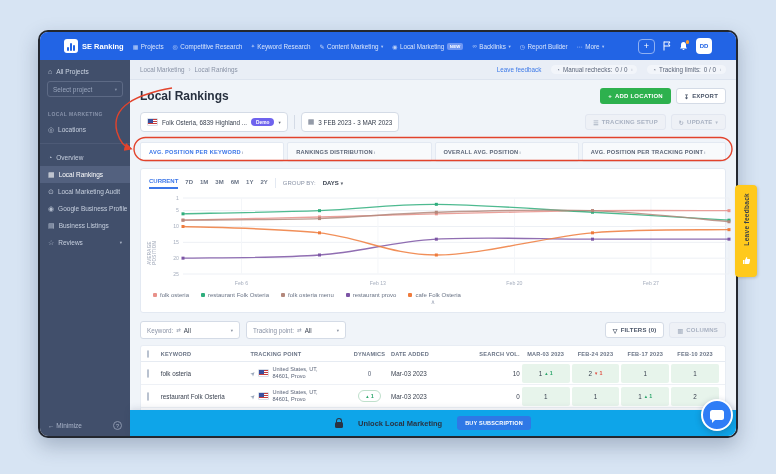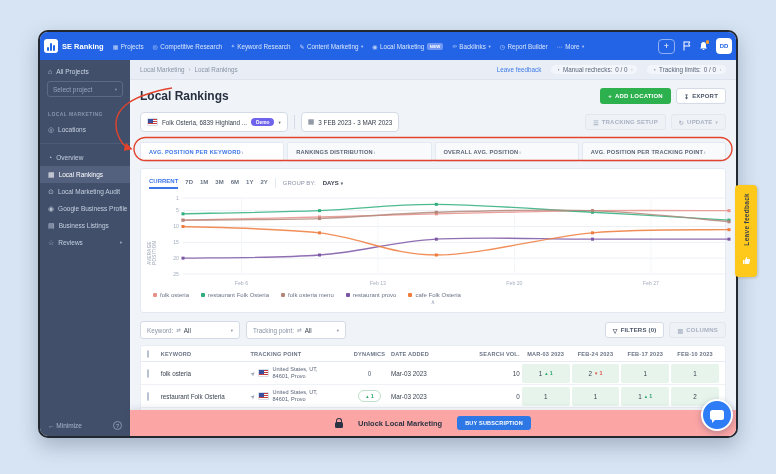--- a/index.html
+++ b/index.html
@@ -6,21 +6,21 @@
   html,body { width:776px; height:474px; }
   body { background:#d7e4f3; font-family:"Liberation Sans", sans-serif; position:relative; overflow:hidden; }
   .stage { position:absolute; inset:0; }
 
   
   .app-window { position:absolute; left:38px; top:30px; width:700px; height:408px;
     border:2px solid #23272f; border-radius:10px; background:#f0f4f9;
     box-shadow:0 8px 20px rgba(30,45,80,.28); overflow:hidden; display:flex; flex-direction:column; }
 
   
-  .topnav { height:28px; background:#2264e5; display:flex; align-items:center; padding:0 4px; gap:9px; flex:0 0 auto; }
+  .topnav { height:28px; background:#2264e5; display:flex; align-items:center; padding:0 24px; gap:9px; flex:0 0 auto; }
   .brand { display:flex; align-items:center; gap:4px; }
   .brand-logo { width:14px; height:14px; background:#fff; border-radius:3px; display:flex; align-items:flex-end; justify-content:center; gap:1px; padding:2px; }
   .brand-logo i { width:2px; background:#2264e5; border-radius:1px; }
   .brand-logo i:nth-child(1){height:4px}.brand-logo i:nth-child(2){height:8px}.brand-logo i:nth-child(3){height:6px}
   .brand-name { color:#fff; font-size:7.5px; font-weight:bold; white-space:nowrap; }
   .nav-item { display:flex; align-items:center; gap:2.5px; color:#d9e5fb; font-size:6.3px; white-space:nowrap; cursor:pointer; }
   .nav-item .glyph { font-size:6px; opacity:.85; }
   .nav-badge { background:#6f97f3; color:#fff; font-size:4.3px; font-weight:bold; padding:1px 3px; border-radius:2px; letter-spacing:.2px; }
   .caret { font-size:4.5px; opacity:.8; }
   .nav-right { margin-left:auto; display:flex; align-items:center; gap:8px; }
@@ -116,21 +116,21 @@
   .rv { color:#39414f; }
   .chg { font-size:5.3px; font-weight:bold; }
   .chg::before { font-size:4.3px; }
   .chg.up { color:#2aa56a; } .chg.up::before { content:"▲ "; }
   .chg.down { color:#e04f42; } .chg.down::before { content:"▼ "; }
   .dyn-plain { color:#5a6478; }
   .dyn-pill { border:1px solid #bfe0cc; color:#2aa56a; border-radius:8px; padding:0 6px; height:12px; line-height:11px; font-size:5.5px; font-weight:bold; }
   .dyn-pill::before { content:"▲ "; font-size:4.3px; }
   .hide-empty:empty { display:none !important; }
 
-  .bottom-bar { position:absolute; left:0; right:0; bottom:0; height:26px; background:#fca5a5; box-shadow:0 -2px 6px rgba(40,55,90,.12); display:flex; align-items:center; justify-content:center; gap:15px; z-index:5; }
+  .bottom-bar { position:absolute; left:0; right:0; bottom:0; height:26px; background:#0ea5e9; box-shadow:0 -2px 6px rgba(40,55,90,.12); display:flex; align-items:center; justify-content:center; gap:15px; z-index:5; }
   .lock { width:8px; height:6px; background:#2a3342; border-radius:1.5px; position:relative; margin-top:3px; }
   .lock::before { content:""; position:absolute; top:-4px; left:1.2px; width:4px; height:4px; border:1.2px solid #2a3342; border-bottom:none; border-radius:3px 3px 0 0; }
   .unlock-text { font-size:7.5px; font-weight:bold; color:#2a3342; }
   .buy-btn { background:#2e78e6; color:#fff; font-size:5.5px; font-weight:bold; letter-spacing:.2px; border-radius:3px; height:14px; padding:0 8px; display:flex; align-items:center; cursor:pointer; }
 
   .chat-bubble { position:absolute; right:3px; bottom:5px; width:32px; height:32px; border-radius:50%; background:#2f7df6; border:2px solid #fff; box-shadow:0 2px 6px rgba(30,45,80,.3); z-index:6; display:flex; align-items:center; justify-content:center; cursor:pointer; }
   .chat-glyph { width:14px; height:10px; background:#fff; border-radius:2.5px; position:relative; }
   .chat-glyph::after { content:""; position:absolute; left:2px; bottom:-3px; border:2px solid transparent; border-top-color:#fff; border-left-color:#fff; }
 
   

